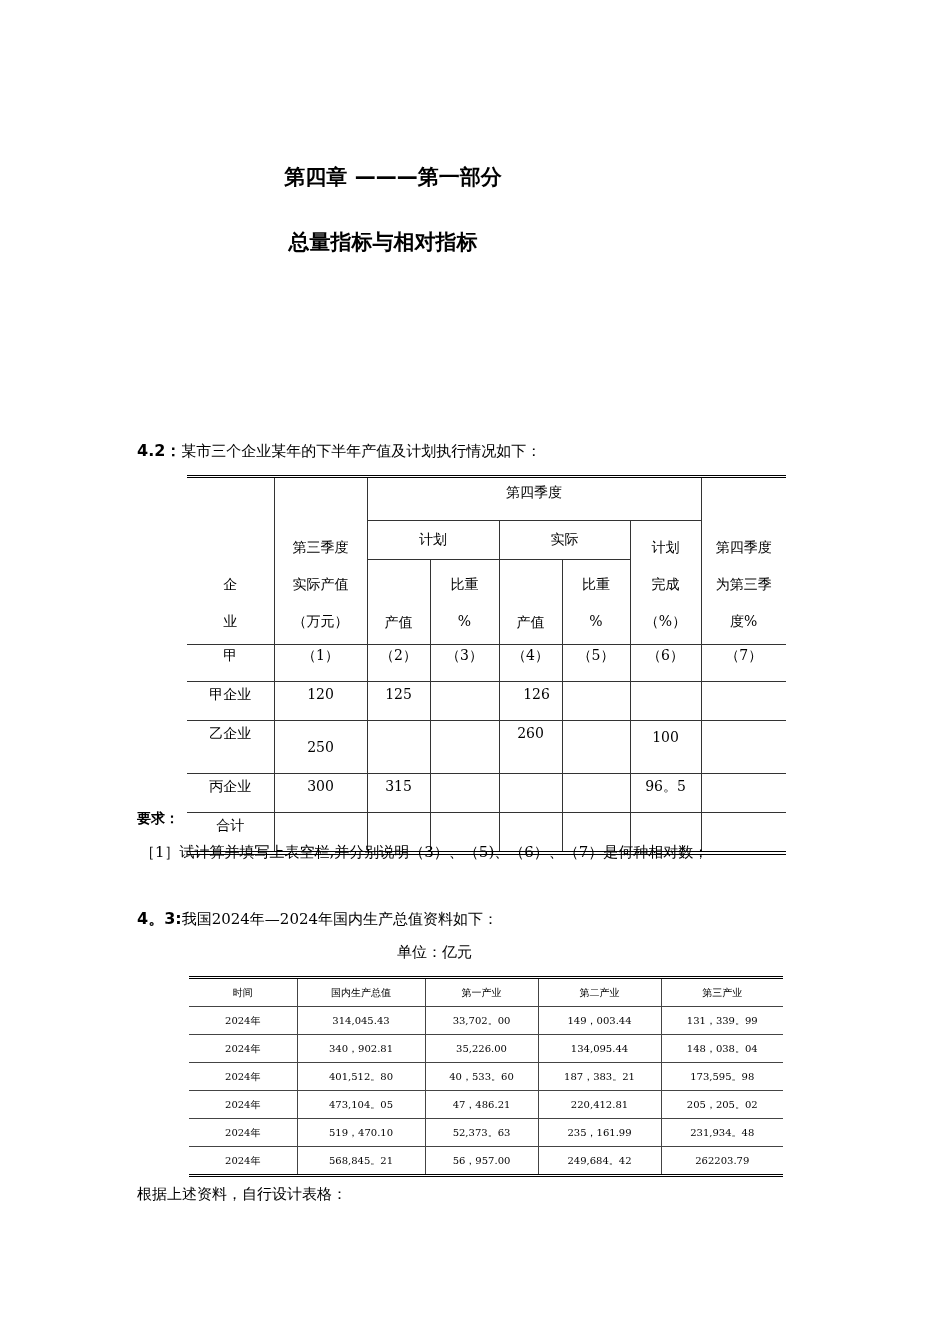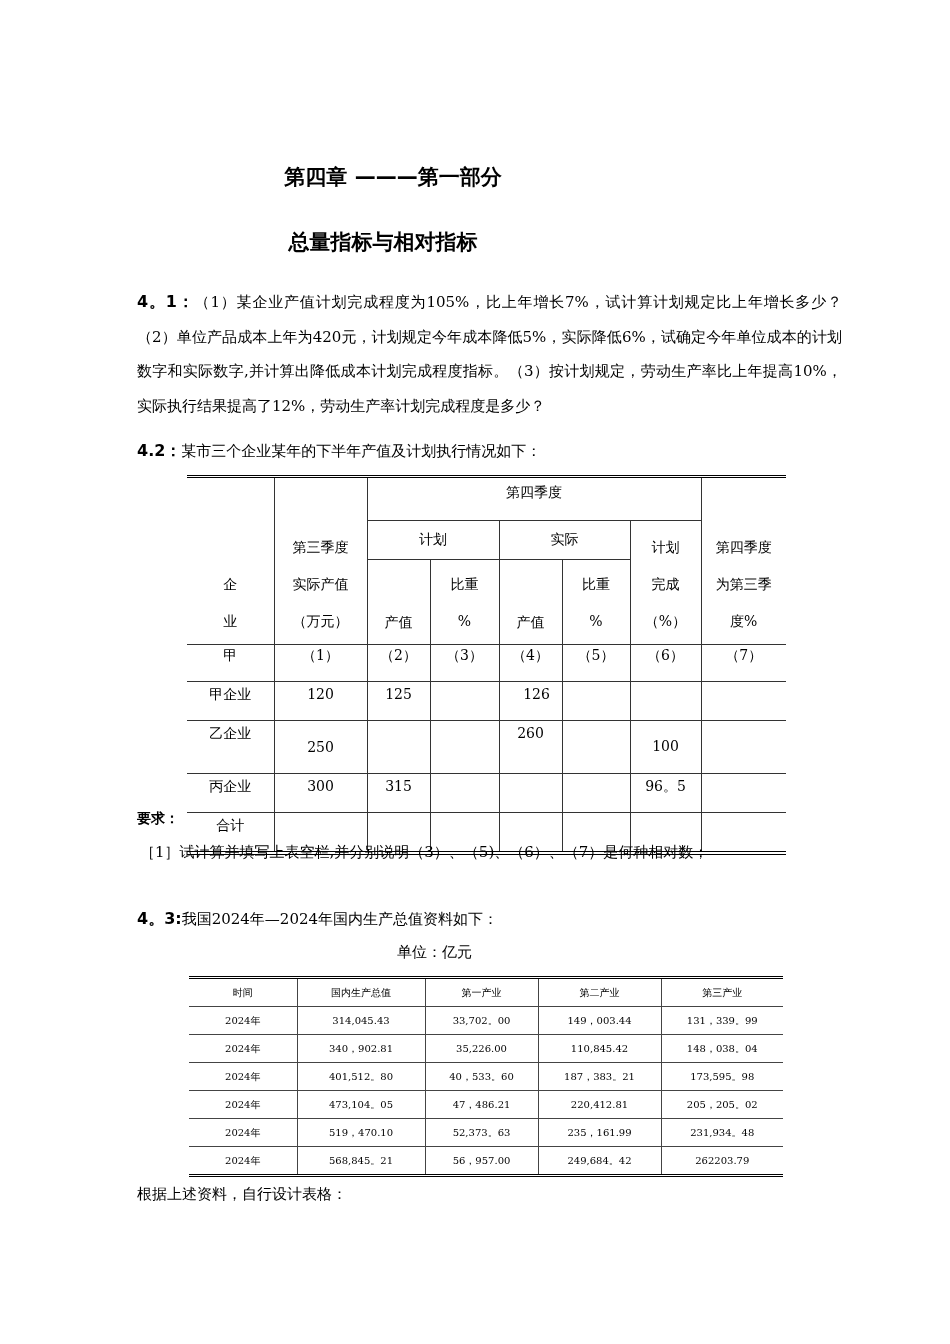--- a/index.html
+++ b/index.html
@@ -31,23 +31,20 @@
     .tbl2 tr td:last-child { border-right: none; }
   </style>
 </head>
 <body>
 
 <div class="page">
 
   <div class="title t1">第四章 ———第一部分</div>
   <div class="title t2">总量指标与相对指标</div>
 
-  <div class="para" style="top:285px;">
-    <span class="q-label">4。1：</span><span>（1）某企业产值计划完成程度为105%，比上年增长7%，试计算计划规定比上年增长多少？（2）单位产品成本上年为420元，计划规定今年成本降低5%，实际降低6%，试确定今年单位成本的计划数字和实际数字,并计算出降低成本计划完成程度指标。（3）按计划规定，劳动生产率比上年提高10%，实际执行结果提高了12%，劳动生产率计划完成程度是多少？</span>
-  </div>
 
   <div class="line" style="top:441px;">
     <span class="q-label">4.2：</span><span>某市三个企业某年的下半年产值及计划执行情况如下：</span>
   </div>
 
   <table class="tbl1">
     <colgroup>
       <col style="width:87px">
         <col style="width:93px">
         <col style="width:63px">
@@ -116,21 +113,21 @@
       <td style="vertical-align:top; padding-top:4px;"></td>
       <td style="vertical-align:top; padding-top:4px;"></td>
     </tr>
     <tr class="row">
       <td style="vertical-align:top; padding-top:4px;">乙企业</td>
       <td style="vertical-align:top; padding-top:18px;">250</td>
       <td style="vertical-align:top; padding-top:4px;"></td>
       <td style="vertical-align:top; padding-top:4px;"></td>
       <td style="vertical-align:top; padding-top:4px;">260</td>
       <td style="vertical-align:top; padding-top:4px;"></td>
-      <td style="vertical-align:top; padding-top:17px;margin-left:21px;">100</td>
+      <td style="vertical-align:top; padding-top:8px;margin-left:21px;">100</td>
       <td style="vertical-align:top; padding-top:4px;"></td>
     </tr>
     <tr class="row">
       <td style="vertical-align:top; padding-top:4px;">丙企业</td>
       <td style="vertical-align:top; padding-top:4px;">300</td>
       <td style="vertical-align:top; padding-top:4px;">315</td>
       <td style="vertical-align:top; padding-top:4px;"></td>
       <td style="vertical-align:top; padding-top:4px;"></td>
       <td style="vertical-align:top; padding-top:4px;"></td>
       <td style="vertical-align:top; padding-top:4px;">96。5</td>
@@ -177,21 +174,21 @@
       <td>2024年</td>
       <td>314,045.43</td>
       <td>33,702。00</td>
       <td>149，003.44</td>
       <td>131，339。99</td>
     </tr>
     <tr>
       <td>2024年</td>
       <td>340，902.81</td>
       <td>35,226.00</td>
-      <td>110,845.42</td>
+      <td>134,095.44</td>
       <td>148，038。04</td>
     </tr>
     <tr>
       <td>2024年</td>
       <td>401,512。80</td>
       <td>40，533。60</td>
       <td>187，383。21</td>
       <td>173,595。98</td>
     </tr>
     <tr>

